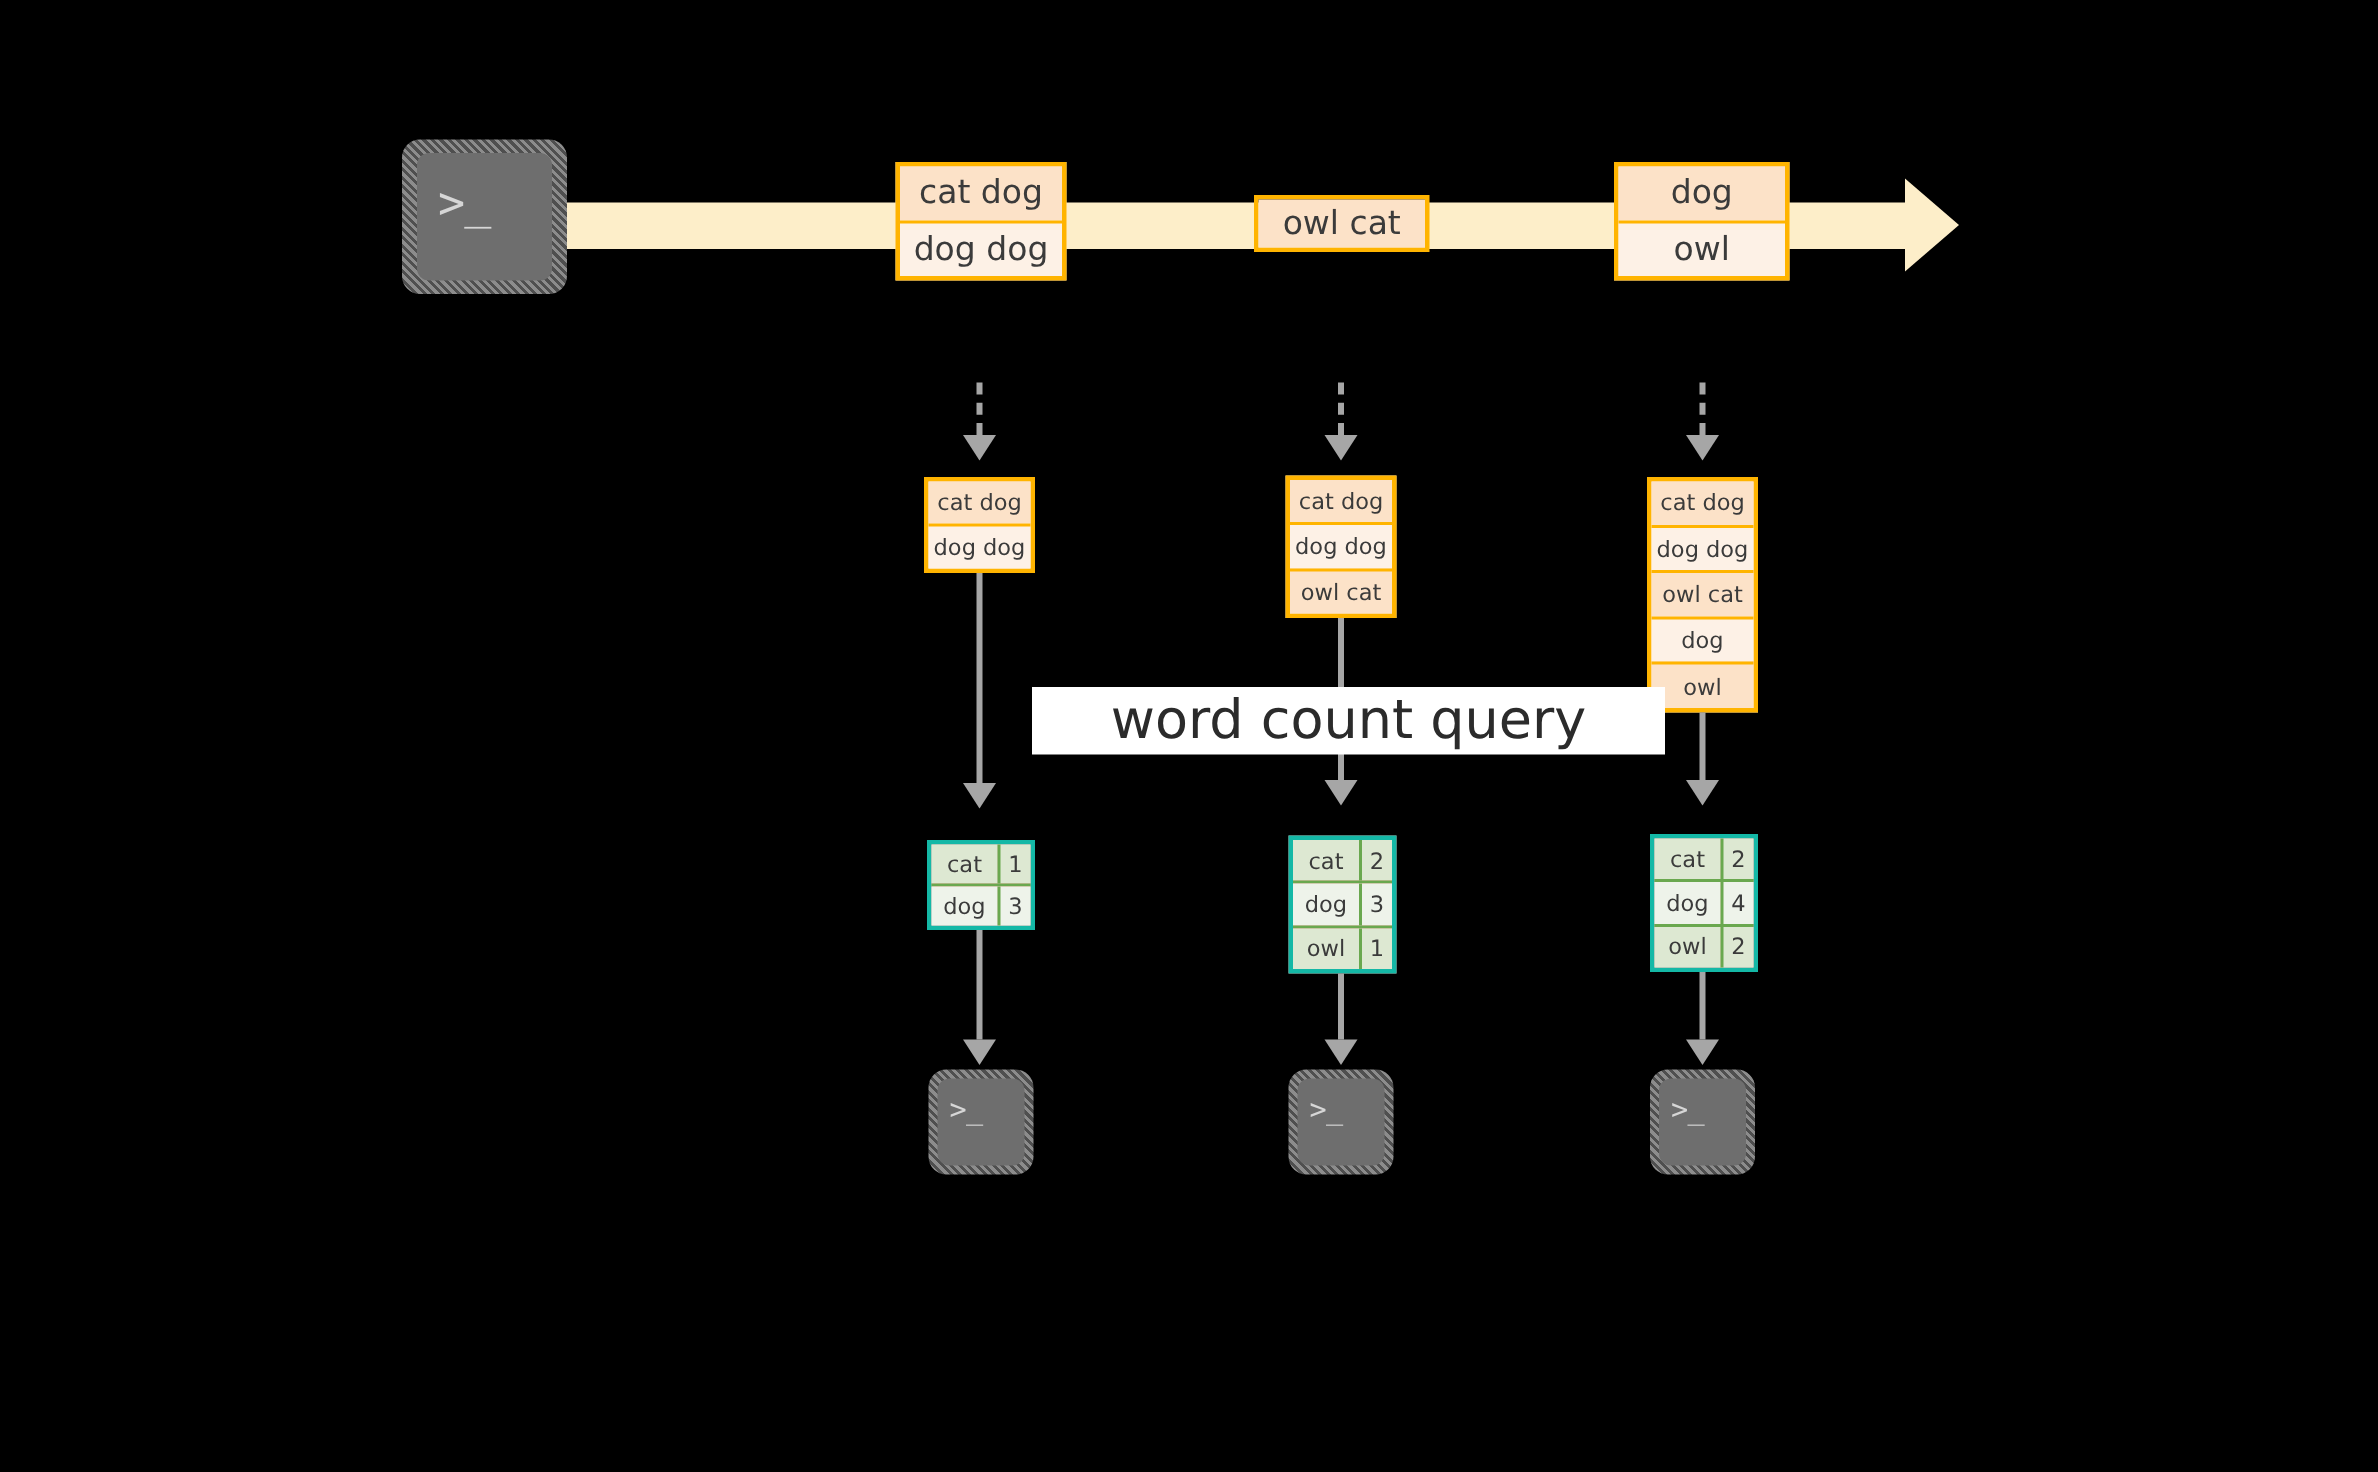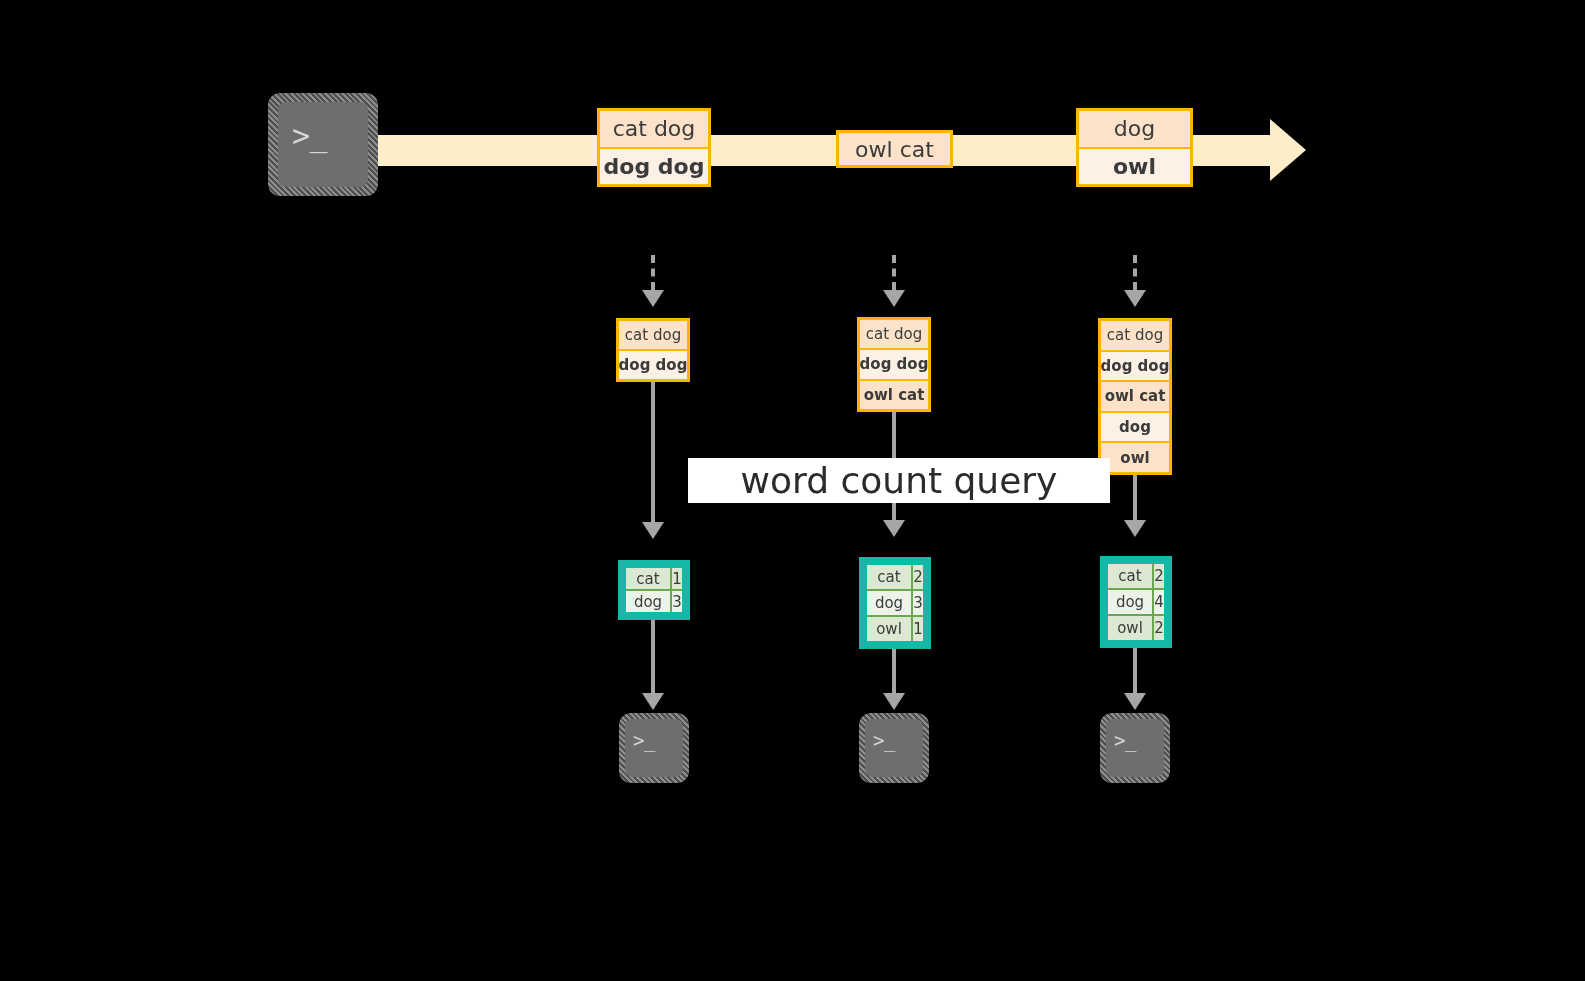--- a/index.html
+++ b/index.html
@@ -67,30 +67,30 @@
     flex: 1 1 0;
     display: flex;
     align-items: center;
     justify-content: center;
     color: #3b3b3b;
     box-sizing: border-box;
     white-space: nowrap;
   }
   .orow.shade-a { background: #fce2c8; }
   .orow.shade-b { background: #fdf1e6; }
-  .orow + .orow { border-top: 2px solid #ffb400; font-weight: bold; }
+  .orow + .orow { border-top: 2px solid #ffb400; }
 
   .obox.big .orow { font-size: 22px; }
   .obox.small .orow { font-size: 15px; }
 
   
   .gbox {
     position: absolute;
     box-sizing: border-box;
-    border: 8px solid #14b8a6;
+    border: 3px solid #14b8a6;
     background: #fca5a5;
     display: flex;
     flex-direction: column;
   }
   .grow {
     flex: 1 1 0;
     display: flex;
     box-sizing: border-box;
   }
   .grow + .grow { border-top: 2px solid #6aa84f; }

